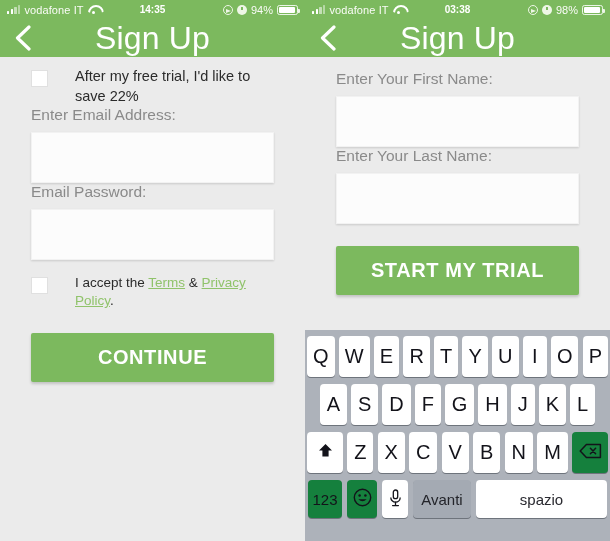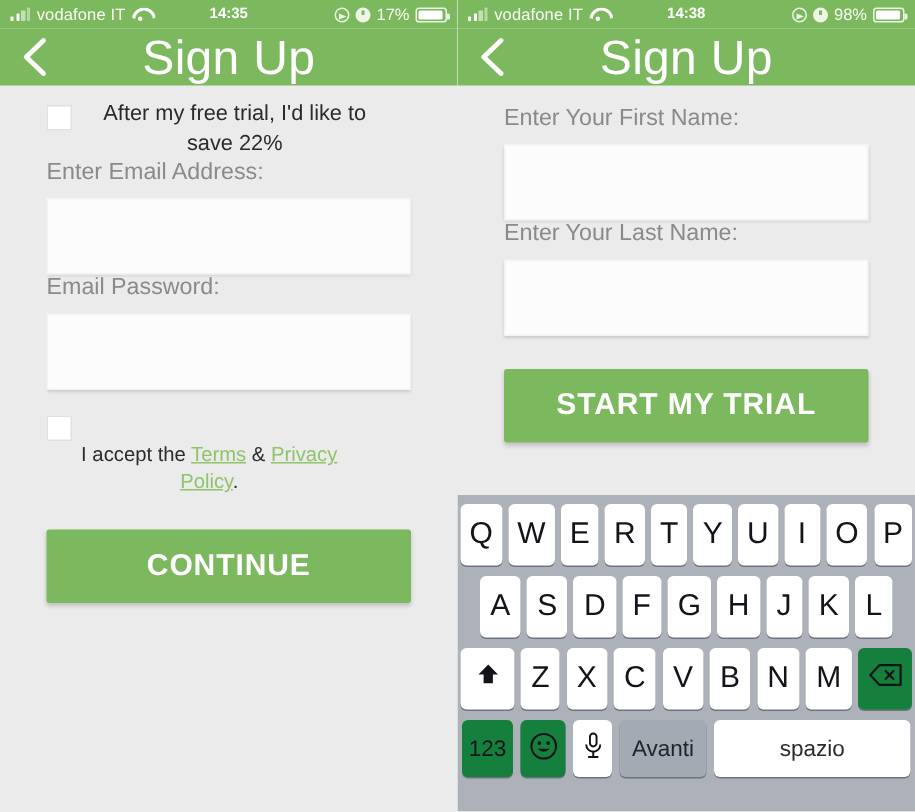--- a/index.html
+++ b/index.html
@@ -64,23 +64,22 @@
 
   
   .form{padding:0 31px;box-sizing:border-box;}
 
   .check-row{display:flex;align-items:flex-start;margin-top:10px;}
   .cbox{
     width:17px;height:17px;background:#ffffff;flex:0 0 17px;
     margin-top:3px;border:1px solid #e0e0e0;box-sizing:border-box;cursor:pointer;
   }
   .check-label{
-    margin-left:6px;font-size:14.5px;color:#2b2b2b;line-height:1.35;
+    margin-left:27px;font-size:14.5px;color:#2b2b2b;line-height:1.35;
     max-width:205px;
-    text-align:center;
   }
   .check-label.small{font-size:13.5px;}
   .check-label a{color:#90c36b;text-decoration:underline;}
 
   .field-label{
     font-size:15.5px;color:#8a8a8a;margin-bottom:8px;
     font-weight:400;
   }
   .field-box{
     height:51px;background:#fcfcfc;
@@ -146,21 +145,21 @@
             <i></i>
             <i></i>
           </span>
         <span class="sb-carrier">vodafone IT</span>
         <span class="wifi"></span>
       </div>
       <div class="sb-center">14:35</div>
       <div class="sb-right">
         <span class="loc-ic"></span>
         <span class="alarm-ic"></span>
-        <span>17%</span>
+        <span>94%</span>
         <span class="batt">
             <span style="width:94%"></span>
           </span>
       </div>
     </div>
 
     <div class="navbar">
       <div class="nav-back">
         <span>
           <svg width="17" height="26" viewBox="0 0 17 26">
@@ -177,21 +176,21 @@
         <div class="cbox"></div>
         <div class="check-label">After my free trial, I'd like to save 22%</div>
       </div>
 
       <div class="field-label">Enter Email Address:</div>
       <div class="field-box"></div>
 
       <div class="field-label">Email Password:</div>
       <div class="field-box"></div>
 
-      <div class="check-row" style="margin-top:14px;flex-direction:column;">
+      <div class="check-row" style="margin-top:14px;">
         <div class="cbox"></div>
         <div class="check-label small"><span>I accept the </span><a href="#">Terms</a><span> &amp; </span><a href="#">Privacy Policy</a><span>.</span></div>
       </div>
 
       <div class="btn">CONTINUE</div>
     </div>
   </div>
 
   <div class="screen right">
 
@@ -199,21 +198,21 @@
       <div class="sb-left">
         <span class="bars">
             <i></i>
             <i></i>
             <i></i>
             <i></i>
           </span>
         <span class="sb-carrier">vodafone IT</span>
         <span class="wifi"></span>
       </div>
-      <div class="sb-center">14:38</div>
+      <div class="sb-center">03:38</div>
       <div class="sb-right">
         <span class="loc-ic"></span>
         <span class="alarm-ic"></span>
         <span>98%</span>
         <span class="batt">
             <span style="width:93%"></span>
           </span>
       </div>
     </div>
 

